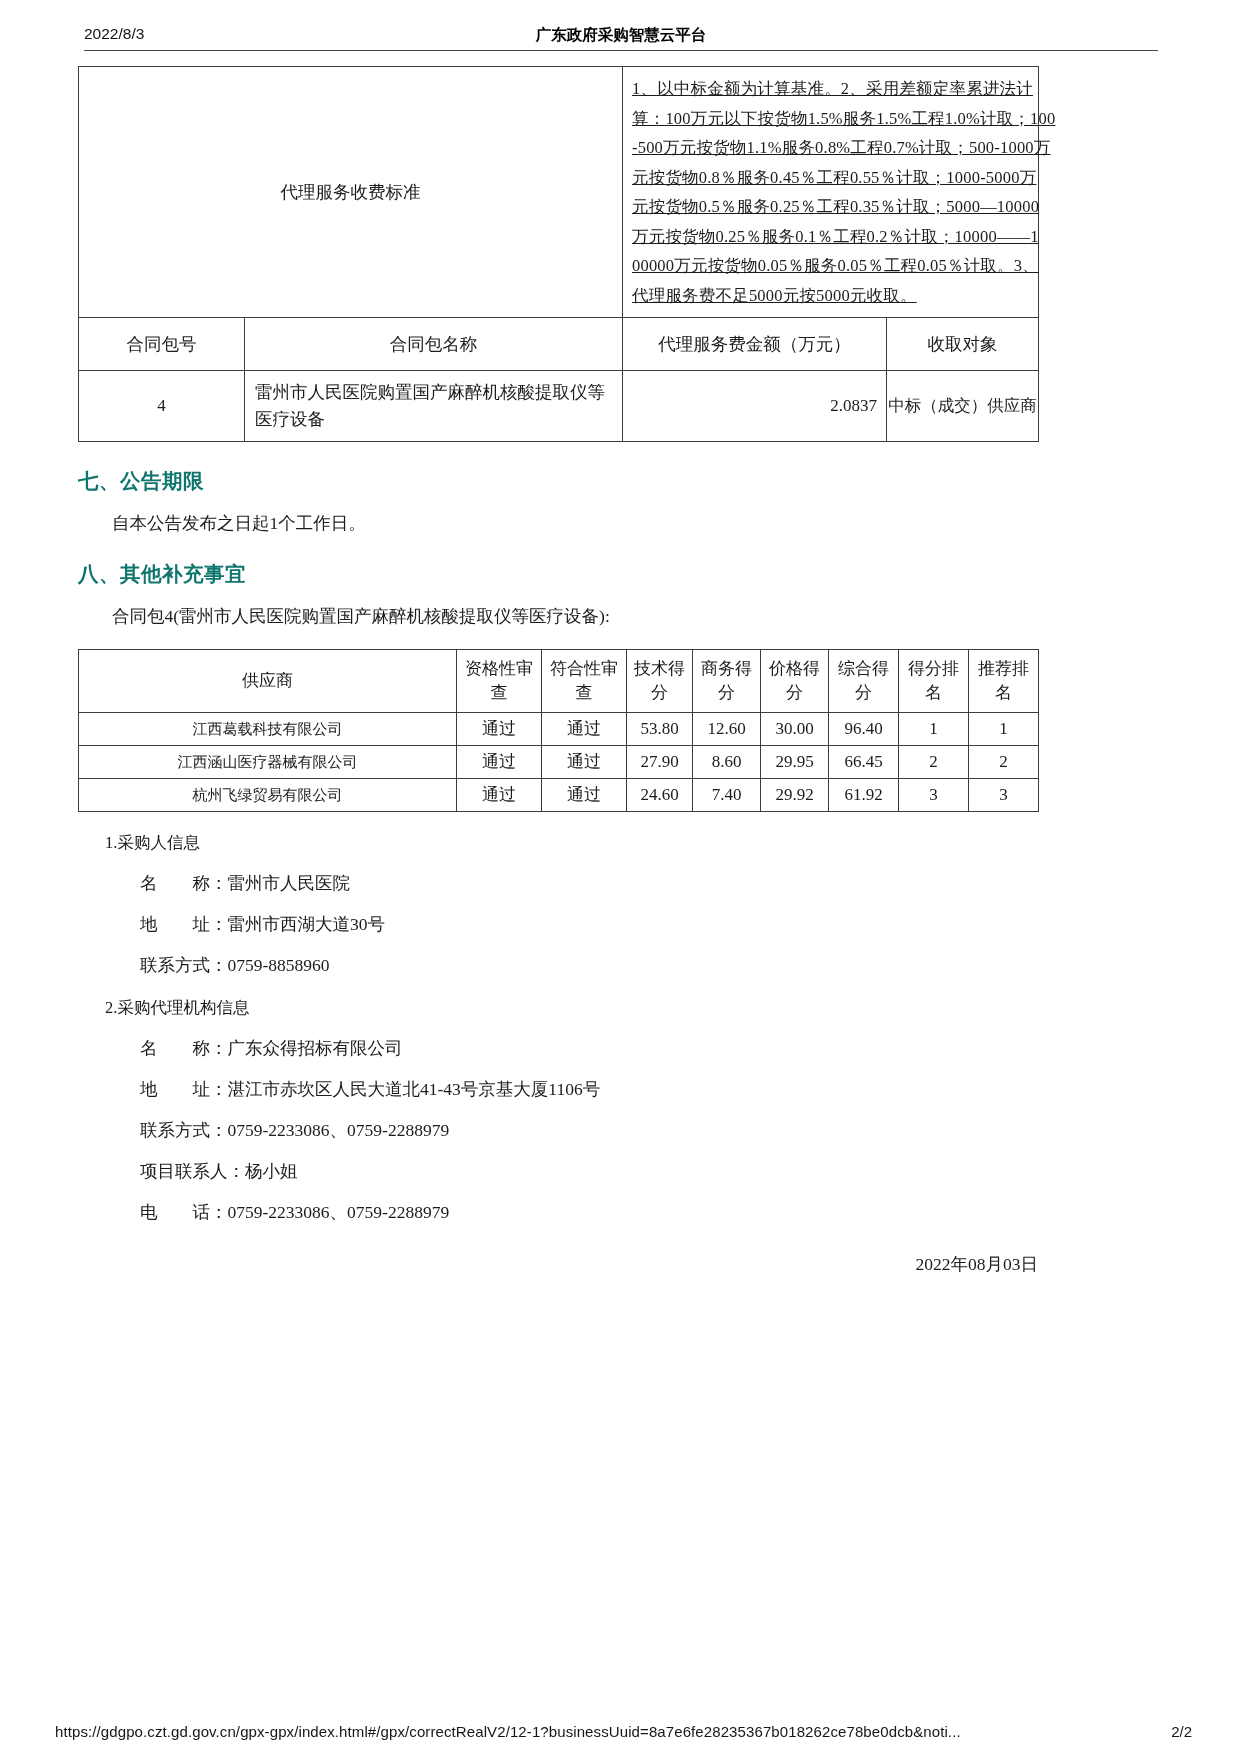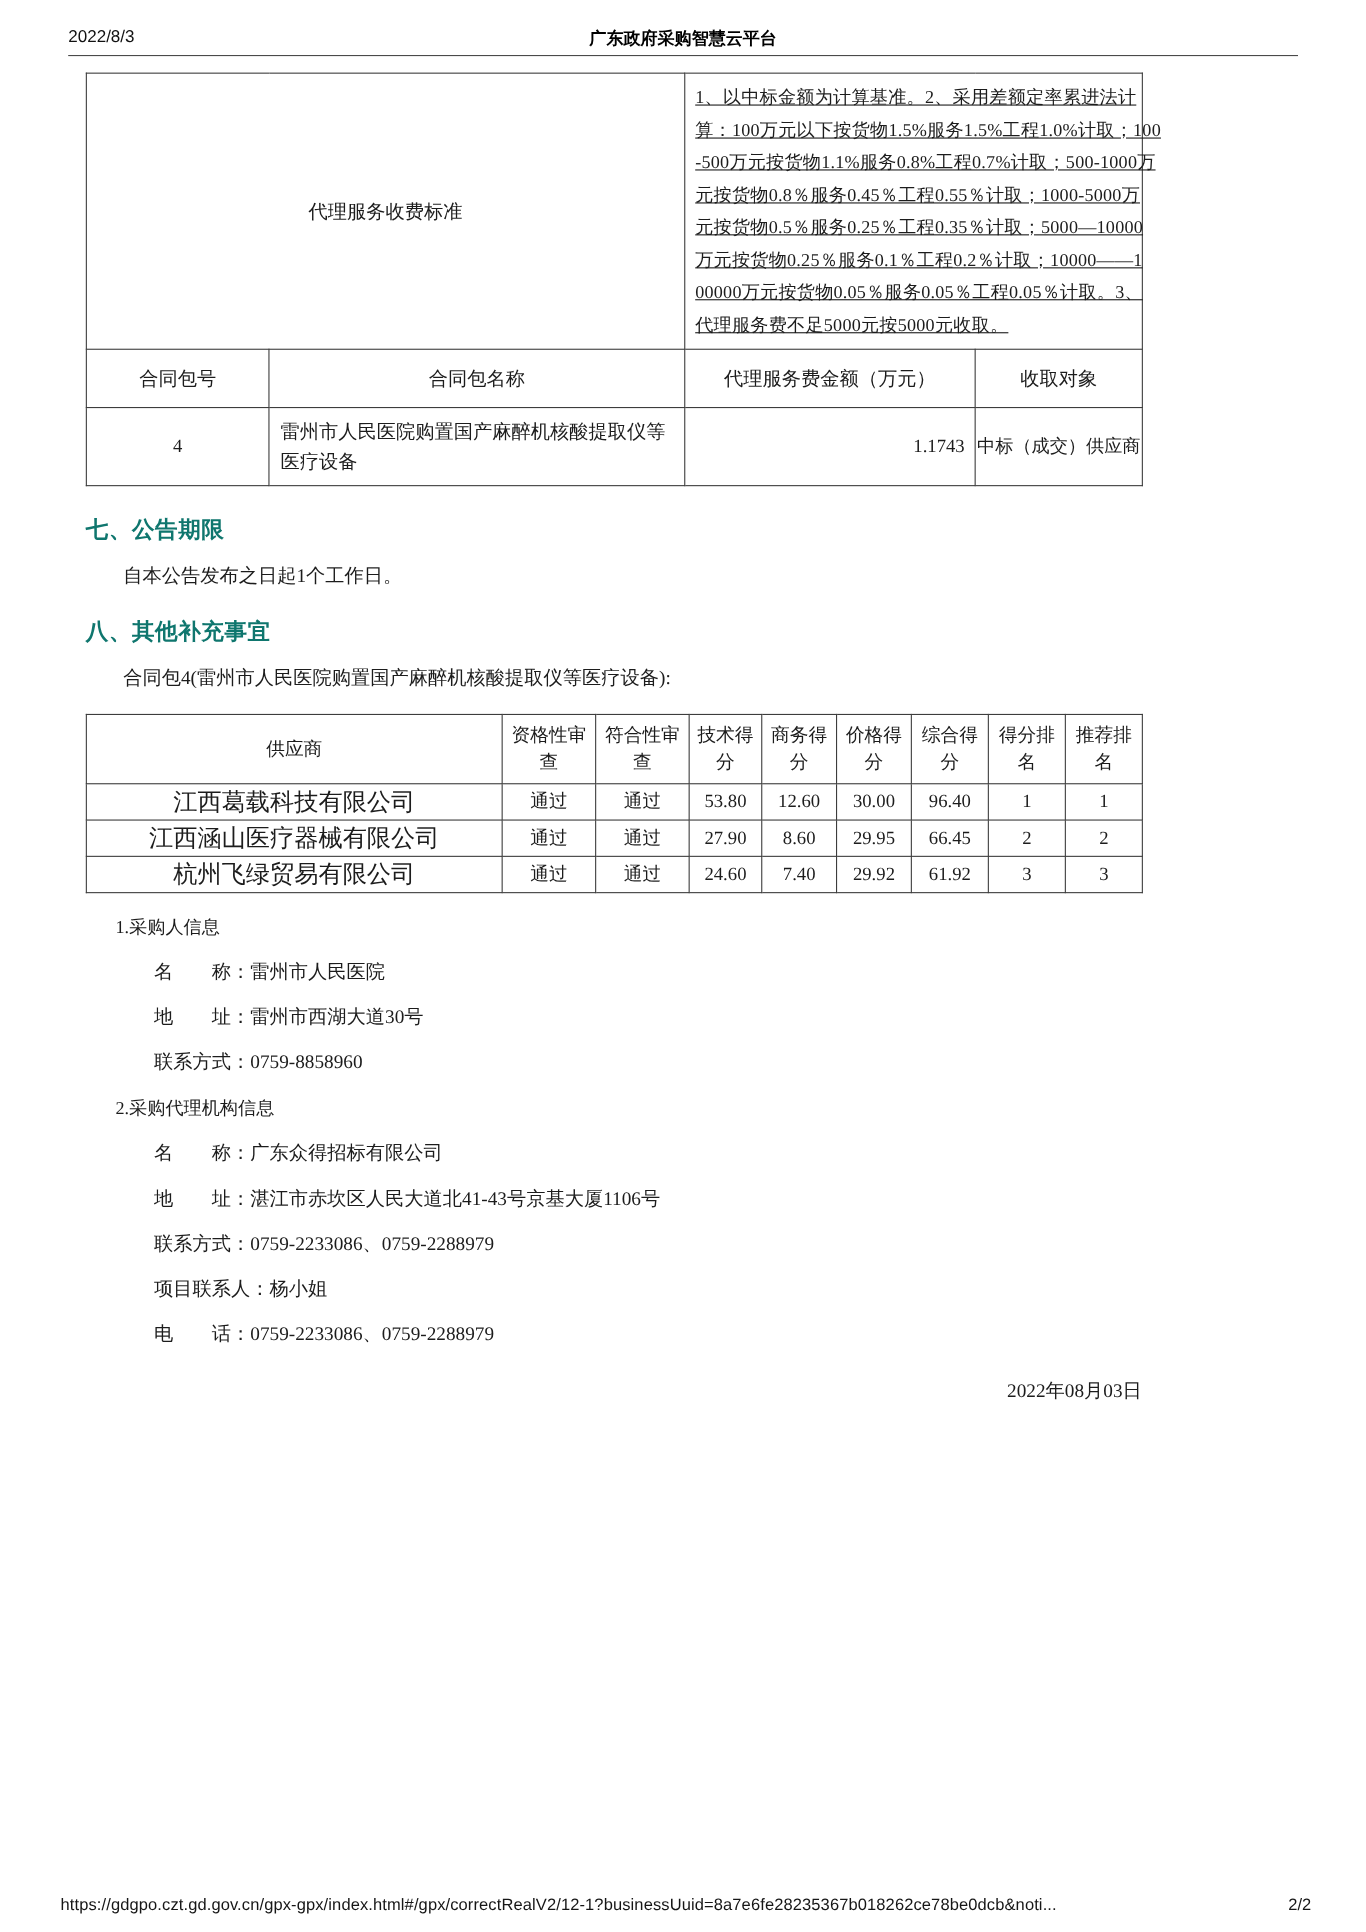--- a/index.html
+++ b/index.html
@@ -3,21 +3,21 @@
 <meta charset="utf-8">
 <style>
   * { margin:0; padding:0; box-sizing:border-box; }
   html,body { background:#ffffff; }
   .page {
     position:relative; width:1242px; height:1756px; margin:0 auto;
     background:#ffffff; color:#1c1c1c; overflow:hidden;
     font-family:"Liberation Serif","DejaVu Serif",serif;
   }
   
-  .hdr { position:relative; margin:0 62px; padding:25px 0 7px; border-bottom:1px solid #4a4a4a; }
+  .hdr { position:relative; margin:0 84px; padding:25px 0 7px; border-bottom:1px solid #4a4a4a; }
   .hdr-date { font-family:"Liberation Sans","DejaVu Sans",sans-serif; font-size:15.5px; color:#111; }
   .hdr-title { position:absolute; left:50%; transform:translateX(-50%); top:25px;
     font-family:"Liberation Sans","DejaVu Sans",sans-serif; font-size:15.5px; font-weight:700; color:#000; }
   
   .content { margin-left:78px; width:960px; }
   table { border-collapse:collapse; width:960px; table-layout:fixed; }
   td { border:1px solid #3d3d3d; font-size:17px; color:#1c1c1c; word-break:break-all; }
   
   .t1 { margin-top:15px; }
   .fee-label { text-align:center; vertical-align:middle; font-size:17.5px; }
@@ -29,21 +29,21 @@
   .t1 .pkg-fee { text-align:right; padding:10px 9px 10px 2px; }
   .t1 .pkg-payer { text-align:center; padding:10px 1px; font-size:16.5px; }
   
   .sec-h { font-size:20.5px; font-weight:700; color:#0f766e; margin:25px 0 0 0; letter-spacing:0.5px; }
   .para { font-size:17.5px; margin:16px 0 0 34px; }
   
   .t2 { margin-top:21px; }
   .t2 td { text-align:center; }
   .t2 .hcell { padding:7px 2px; line-height:24px; font-size:17px; }
   .t2 .cell { padding:5px 2px; line-height:22px; }
-  .t2 .supplier { font-size:22px; }
+  .t2 .supplier { font-size:15px; }
   
   .grp-title { font-size:16.5px; margin:20px 0 0 27px; }
   .ct-line { font-size:17.5px; margin:17px 0 0 62px; }
   
   .sig { text-align:right; margin-top:20px; font-size:17.5px; line-height:41px; }
   
   .ftr { position:absolute; left:55px; right:50px; bottom:16px; display:flex;
     justify-content:space-between; align-items:baseline;
     font-family:"Liberation Sans","DejaVu Sans",sans-serif; font-size:15px; color:#161616; }
   .ftr-url { letter-spacing:0.1px; }
@@ -83,21 +83,21 @@
       </tr>
       <tr>
         <td class="hcell">合同包号</td>
         <td class="hcell">合同包名称</td>
         <td class="hcell">代理服务费金额（万元）</td>
         <td class="hcell">收取对象</td>
       </tr>
       <tr>
         <td class="pkg-no">4</td>
         <td class="pkg-name">雷州市人民医院购置国产麻醉机核酸提取仪等医疗设备</td>
-        <td class="pkg-fee">1.1743</td>
+        <td class="pkg-fee">2.0837</td>
         <td class="pkg-payer">中标（成交）供应商</td>
       </tr>
     </tbody>
       </table>
 
     <div class="sec-h">七、公告期限</div>
     <div class="para">自本公告发布之日起1个工作日。</div>
 
     <div class="sec-h">八、其他补充事宜</div>
     <div class="para">合同包4(雷州市人民医院购置国产麻醉机核酸提取仪等医疗设备):</div>

